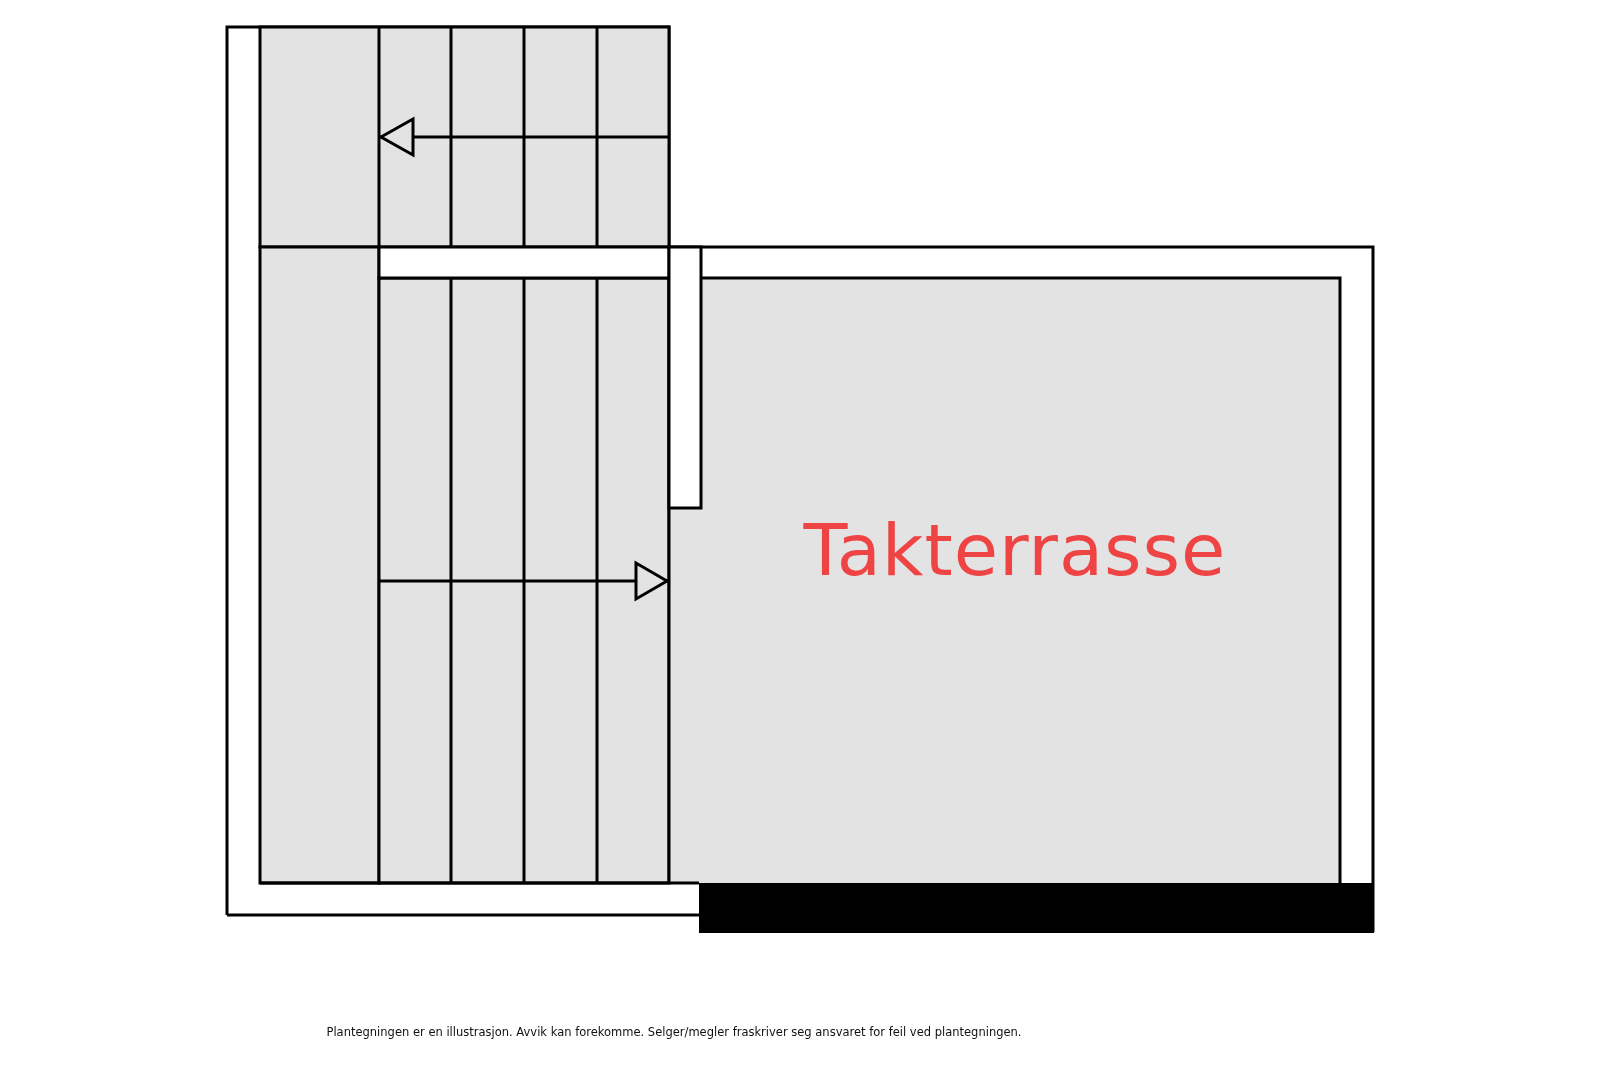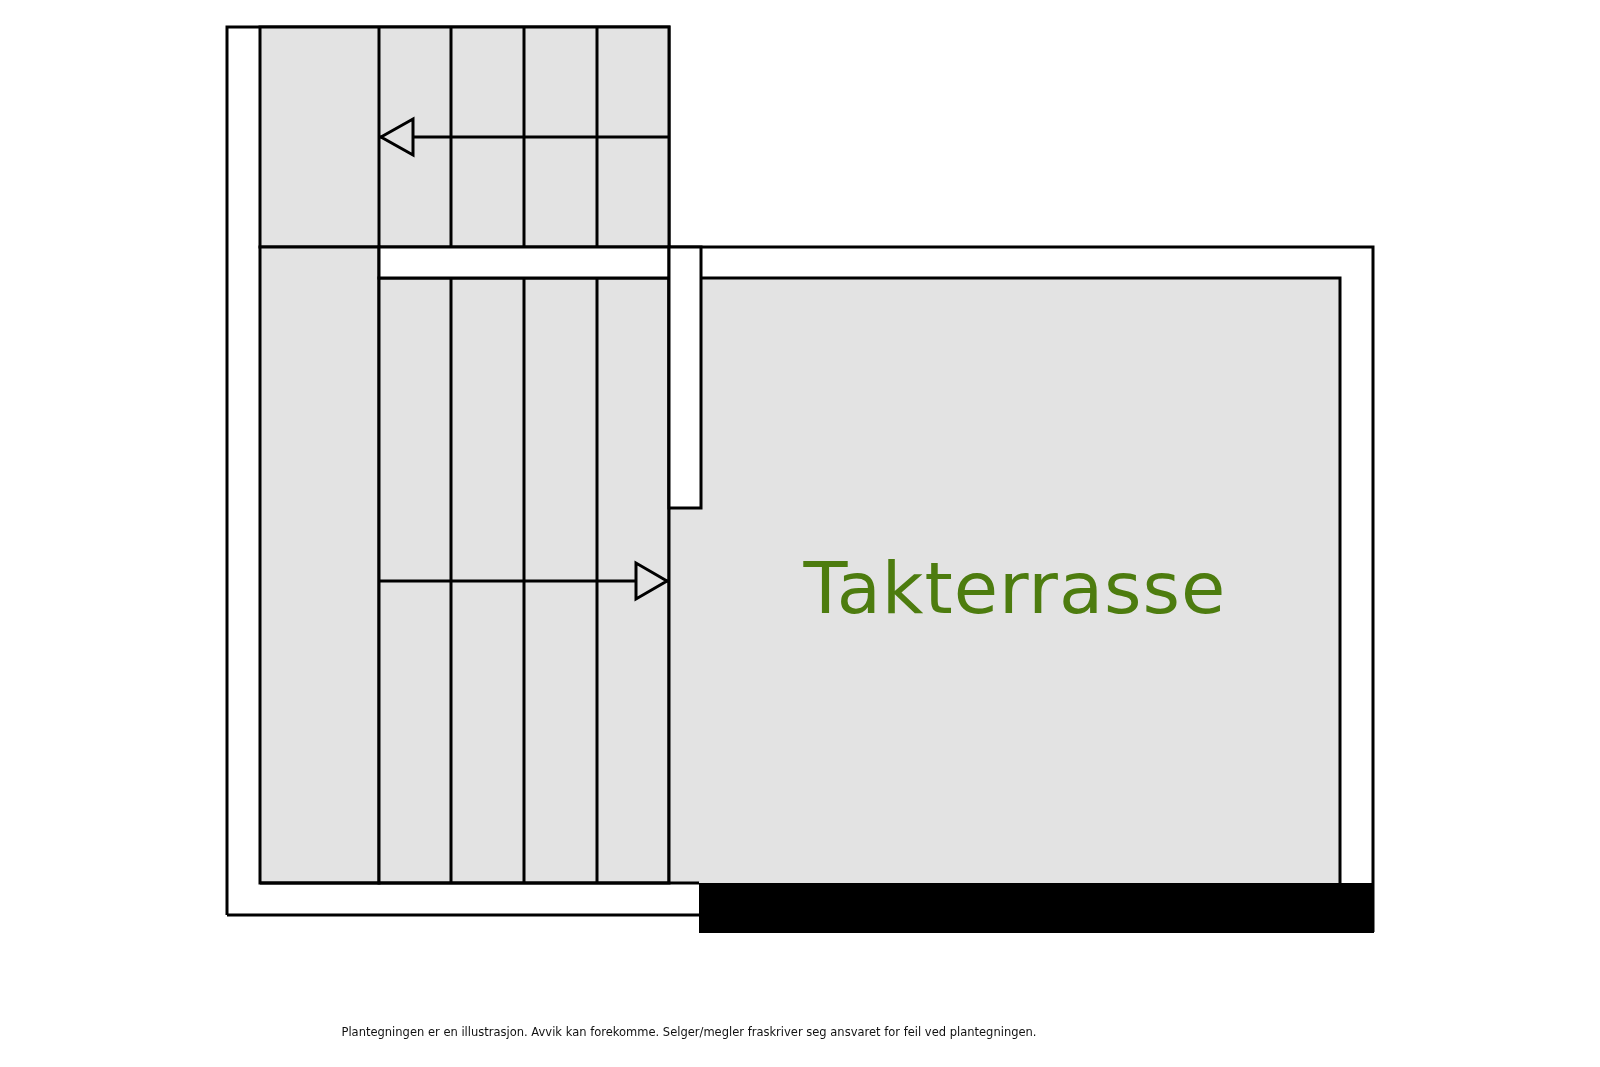--- a/index.html
+++ b/index.html
@@ -1,25 +1,25 @@
 <!DOCTYPE html>
 <html><head>
   <meta charset="utf-8">
   <style>
     html, body { margin: 0; padding: 0; background: #ffffff; }
     body { width: 1600px; height: 1067px; position: relative; overflow: hidden; }
     #plan { position: absolute; left: 0; top: 0; width: 1600px; height: 1067px; }
     .room-label {
-      position: absolute; left: 760px; top: 538px; width: 510px; text-align: center;
-      font-family: "DejaVu Sans", sans-serif; font-size: 72px; color: #4d7c0f; line-height: 100px;
+      position: absolute; left: 760px; top: 500px; width: 510px; text-align: center;
+      font-family: "DejaVu Sans", sans-serif; font-size: 72px; color: #ef4444; line-height: 100px;
       letter-spacing: 1px;
     }
     .disclaimer {
       position: absolute; left: 0; top: 1024px; width: 1348px; text-align: center;
-      font-family: "DejaVu Sans", sans-serif; font-size: 11.5px; color: #111; line-height: 16px; margin-left: 15px;
+      font-family: "DejaVu Sans", sans-serif; font-size: 11.5px; color: #111; line-height: 16px;
     }
   </style>
 </head>
 <body>
 
 <svg id="plan" viewBox="0 0 1600 1067" xmlns="http://www.w3.org/2000/svg">
 
   <g fill="none" stroke="#000" stroke-width="3">
 
     <polyline points="227,915 227,27 669,27 669,247 1373,247 1373,932"></polyline>

